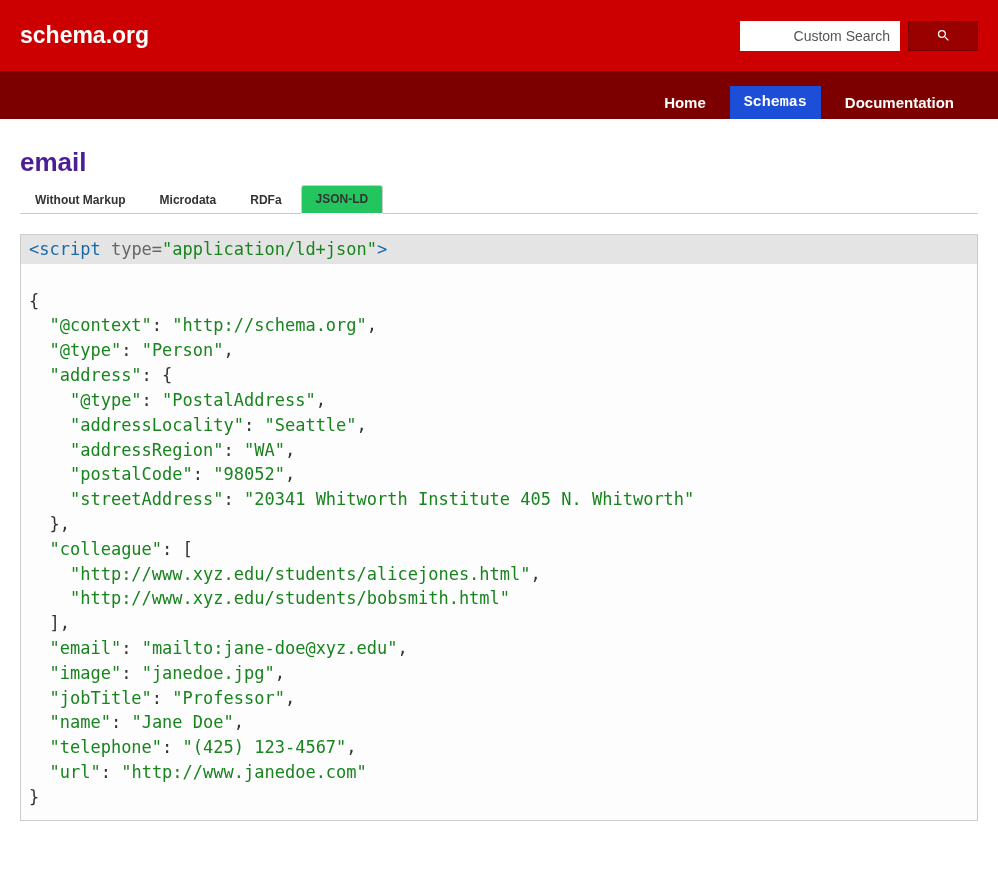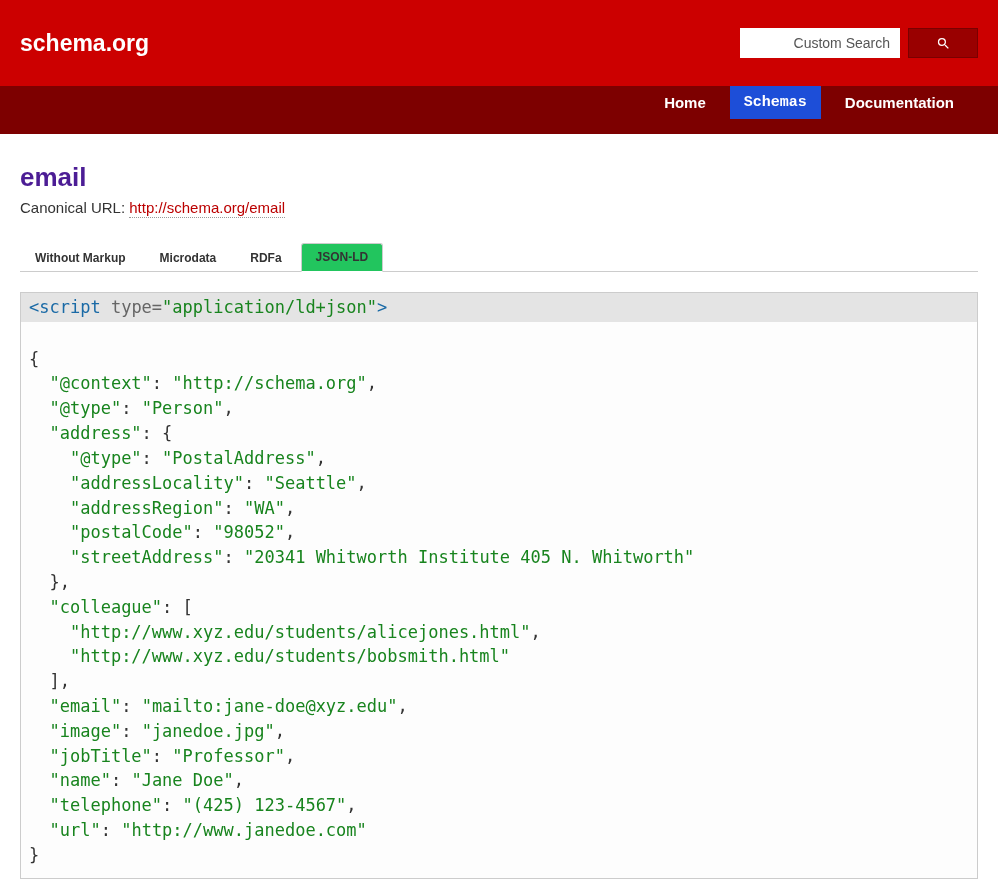--- a/index.html
+++ b/index.html
@@ -1,24 +1,24 @@
 <!DOCTYPE html>
 <html><head>
 <meta charset="utf-8">
 <style>
   * { box-sizing: border-box; margin: 0; padding: 0; }
   body { font-family: "Segoe UI", Verdana, Arial, sans-serif; background: #fff; color: #333; width: 998px; }
-  .top-banner { background: #c00; height: 86px; display: flex; align-items: center; justify-content: space-between; padding: 0 20px; }
+  .top-banner { background: #c00; height: 71px; display: flex; align-items: center; justify-content: space-between; padding: 0 20px; }
   .logo { color: #fff; font-weight: bold; font-size: 23px; }
   .search-area { display: flex; align-items: center; gap: 8px; }
   .search-box { background: #fff; border: none; height: 30px; width: 160px; padding: 0 10px; font-size: 14px; text-align: right; color: #0f766e; font-family: inherit; }
   .search-box::placeholder { color: #555; }
   .search-btn { background: #900; border: 1px solid rgba(0,0,0,0.2); height: 30px; width: 70px; display: flex; align-items: center; justify-content: center; cursor: pointer; }
   .search-btn svg { width: 15px; height: 15px; fill: #fff; }
-  .nav-bar { background: #7d0000; height: 48px; display: flex; align-items: flex-start; justify-content: flex-end; padding: 0 30px; }
+  .nav-bar { background: #7d0000; height: 48px; display: flex; align-items: flex-end; justify-content: flex-end; padding: 0 30px; }
   .nav-item { color: #fff; font-size: 15px; font-weight: 600; padding: 8px 14px; margin-left: 10px; cursor: pointer; }
   .nav-item.active { background: #1d4ed8; font-family: Liberation Mono, monospace; }
   .content { padding: 28px 20px 20px 20px; }
   .page-title { color: #4c1d95; font-size: 26px; font-weight: bold; margin-bottom: 6px; }
   .canonical-line { font-size: 15px; color: #333; margin-bottom: 26px; }
   .canonical-link { color: #b00; text-decoration: none; border-bottom: 1px dotted #999; padding-bottom: 1px; }
   .example-heading { color: #1a3a6e; font-size: 17px; margin-bottom: 10px; }
   .tabs-row { display: flex; align-items: flex-end; border-bottom: 1px solid #ccc; }
   .tab { font-size: 12px; font-weight: bold; padding: 6px 14px 7px 14px; color: #333; cursor: pointer; margin-right: 4px; position: relative; bottom: -1px; border: 1px solid transparent; border-bottom: none; }
   .tab.active { border: 1px solid #ccc; border-bottom: 1px solid #fff; background: #22c55e; border-radius: 3px 3px 0 0; }
@@ -47,23 +47,20 @@
 </div>
 
 <div class="nav-bar">
   <div class="nav-item">Home</div>
   <div class="nav-item active">Schemas</div>
   <div class="nav-item">Documentation</div>
 </div>
 
 <div class="content">
   <div class="page-title">email</div>
-  <div class="canonical-line">
-    <span>Canonical URL: </span><a href="#" class="canonical-link">http://schema.org/email</a>
-  </div>
 
 
   <div class="tabs-row">
     <div class="tab">Without Markup</div>
     <div class="tab">Microdata</div>
     <div class="tab">RDFa</div>
     <div class="tab active">JSON-LD</div>
   </div>
 
   <div class="code-block">

